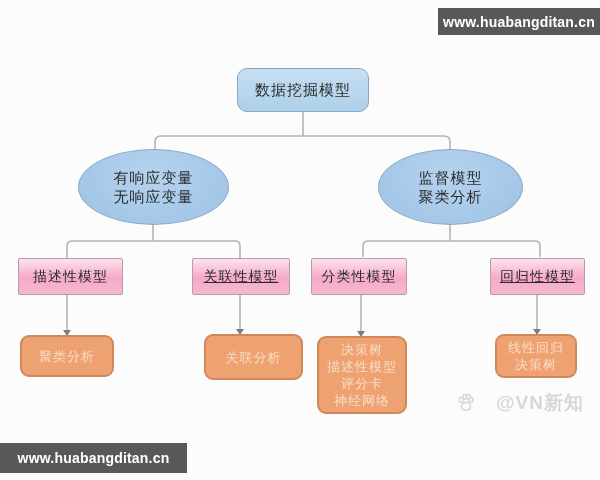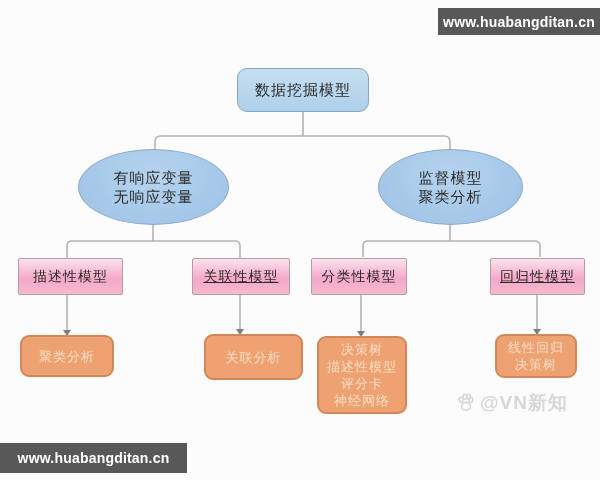--- a/index.html
+++ b/index.html
@@ -36,21 +36,21 @@
     background:#efa271;
     border:2px solid #d0885a;
     color:#f7ddc4;font-size:13px;line-height:17px;letter-spacing:1px;
   }
   .bar{
     position:absolute;background:#585858;color:#fff;
     display:flex;align-items:center;justify-content:center;
     font-size:14px;font-weight:bold;letter-spacing:0.2px;
   }
   .credit{
-    position:absolute;display:flex;align-items:center;gap:4px;
+    position:absolute;display:flex;align-items:center;gap:20px;
     color:#d7d7d7;font-size:19px;font-weight:bold;letter-spacing:1px;
   }
   .credit svg{display:block;}
 </style>
 </head>
 <body>
 
 <div class="stage">
 
   <svg class="wires" viewBox="0 0 600 480" xmlns="http://www.w3.org/2000/svg">

